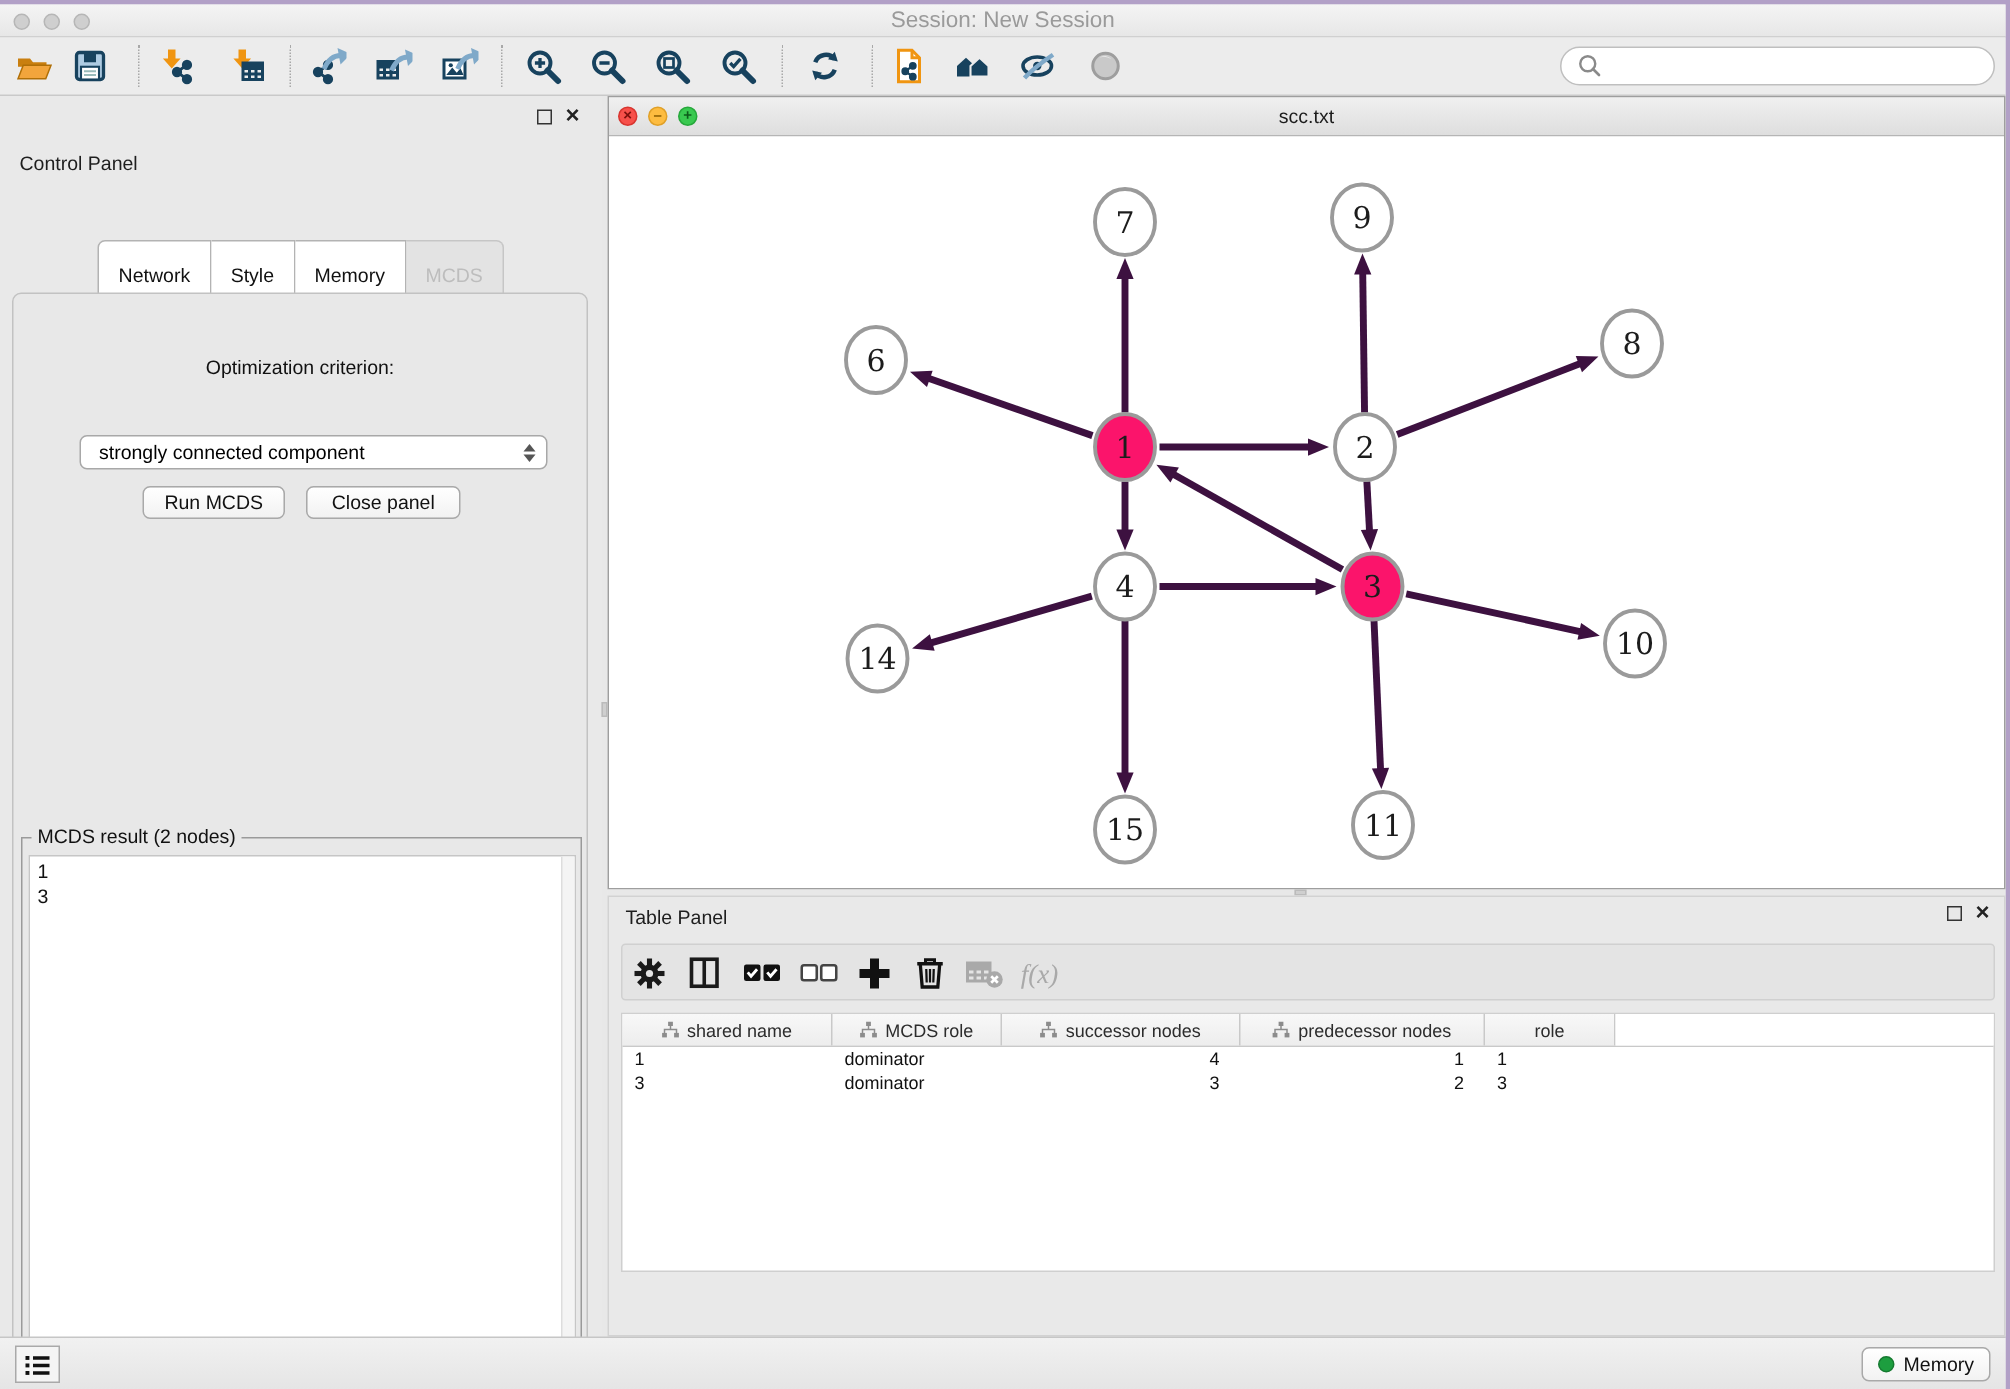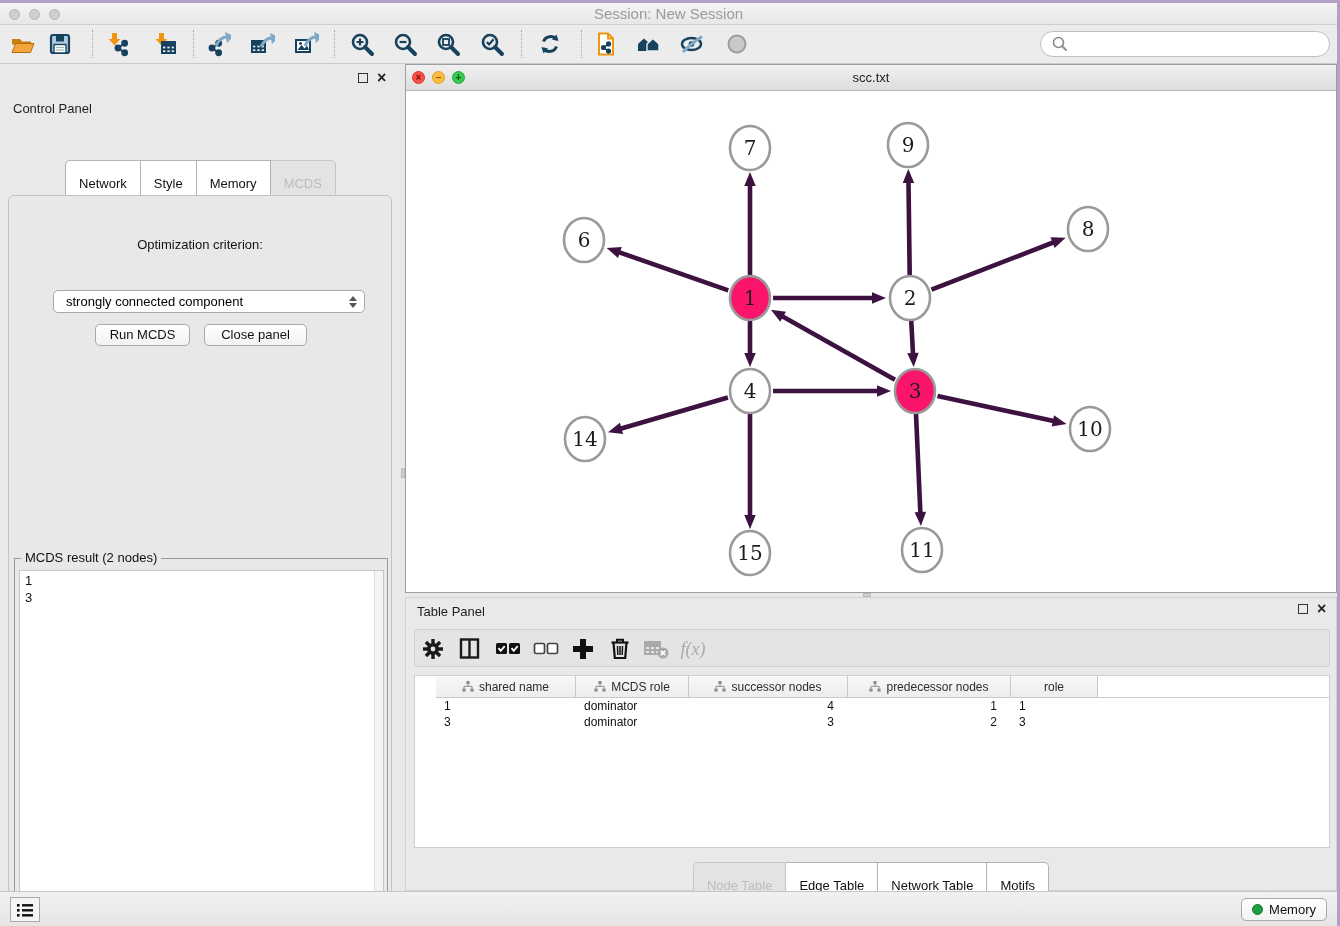--- a/index.html
+++ b/index.html
@@ -64,21 +64,21 @@
   #h-divider { left:405px; top:593px; width:932px; height:4px; background:#e8e8e8; }
   #h-grip { position:absolute; left:458px; top:0; width:8px; height:4px; background:#cfcfcf; border:1px solid #bbb; }
   #v-divider { left:401px; top:64px; width:4px; height:827px; background:#e8e8e8; }
   #v-grip { position:absolute; left:0; top:404px; width:4px; height:10px; background:#cfcfcf; border:1px solid #bbb; }
 
   
   #table-panel { left:405px; top:597px; width:932px; height:294px; background:#e9e9e9; border:1px solid #d2d2d2; }
   #tp-toolbar { position:absolute; left:8px; top:31px; width:916px; height:38px;
     background:#e4e4e4; border:1px solid #d0d0d0; border-radius:3px; }
   .tp-icon { position:absolute; top:6px; width:30px; height:26px; display:flex; align-items:center; justify-content:center; }
-  #node-table { position:absolute; left:8px; top:77px; width:916px; height:173px; background:#fff; border:1px solid #cfcfcf;padding-left:21px; }
+  #node-table { position:absolute; left:8px; top:77px; width:916px; height:173px; background:#fff; border:1px solid #cfcfcf; }
   .th-row { display:flex; height:22px; background:linear-gradient(#f8f8f8,#ededed); border-bottom:1px solid #c9c9c9; }
   .th-cell { display:flex; align-items:center; justify-content:center; gap:5px;
     border-right:1px solid #c9c9c9; font-size:12px; color:#2c2c2c; overflow:hidden; }
   .td-row { display:flex; height:16px; font-size:12px; color:#111; }
   .td-cell { overflow:hidden; white-space:nowrap; }
   #tp-tabs-wrap { position:absolute; left:0; top:264px; width:100%; text-align:center; }
 
   
   #statusbar { left:0; top:891px; width:1337px; height:35px; border-top:1px solid #c6c6c6;
     background:linear-gradient(#f1f1f1,#e5e5e5); }
@@ -545,26 +545,20 @@
         </div>
         <div class="td-row">
           <div class="td-cell" style="width: 140px; text-align: left; padding: 1px 0px 0px 8px;">3</div>
           <div class="td-cell" style="width: 113px; text-align: left; padding: 1px 0px 0px 8px;">dominator</div>
           <div class="td-cell" style="width: 159px; text-align: right; padding: 1px 14px 0px 0px;">3</div>
           <div class="td-cell" style="width: 163px; text-align: right; padding: 1px 14px 0px 0px;">2</div>
           <div class="td-cell" style="width: 87px; text-align: left; padding: 1px 0px 0px 8px;">3</div>
         </div>
       </div>
   </div>
-  <div id="tp-tabs-wrap"><span class="seg-tabs" id="tp-tabs">
-        <span class="seg-tab sel">Node Table</span>
-        <span class="seg-tab">Edge Table</span>
-        <span class="seg-tab">Network Table</span>
-        <span class="seg-tab">Motifs</span>
-      </span></div>
 </div>
 
 <div id="statusbar" class="abs">
   <div id="list-btn">
     <svg width="20" height="18">
       <rect x="2" y="3" width="2.6" height="2.6" fill="#111"></rect>
         <line x1="7" y1="4.3" x2="18" y2="4.3" stroke="#111" stroke-width="2.4"></line>
       <rect x="2" y="8" width="2.6" height="2.6" fill="#111"></rect>
         <line x1="7" y1="9.3" x2="18" y2="9.3" stroke="#111" stroke-width="2.4"></line>
       <rect x="2" y="13" width="2.6" height="2.6" fill="#111"></rect>

